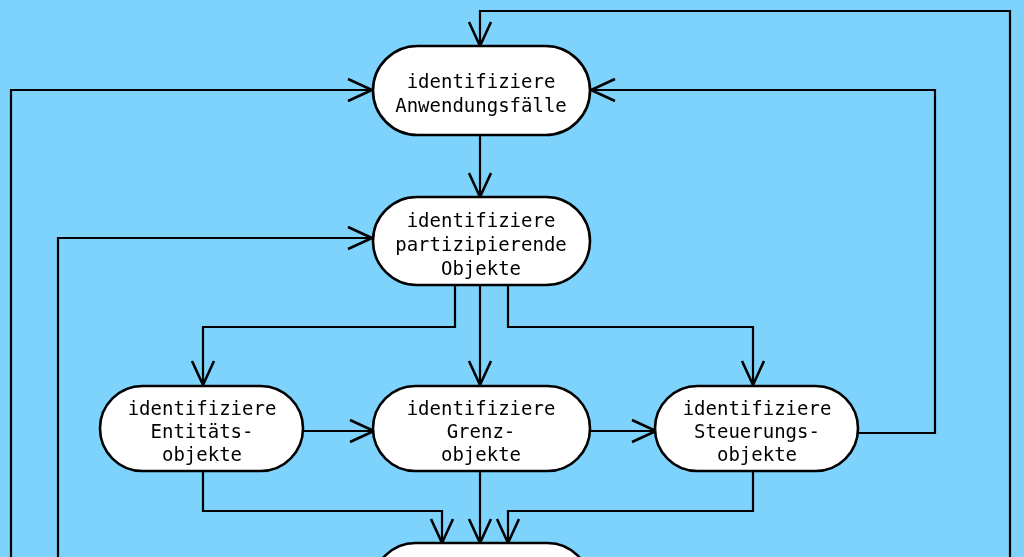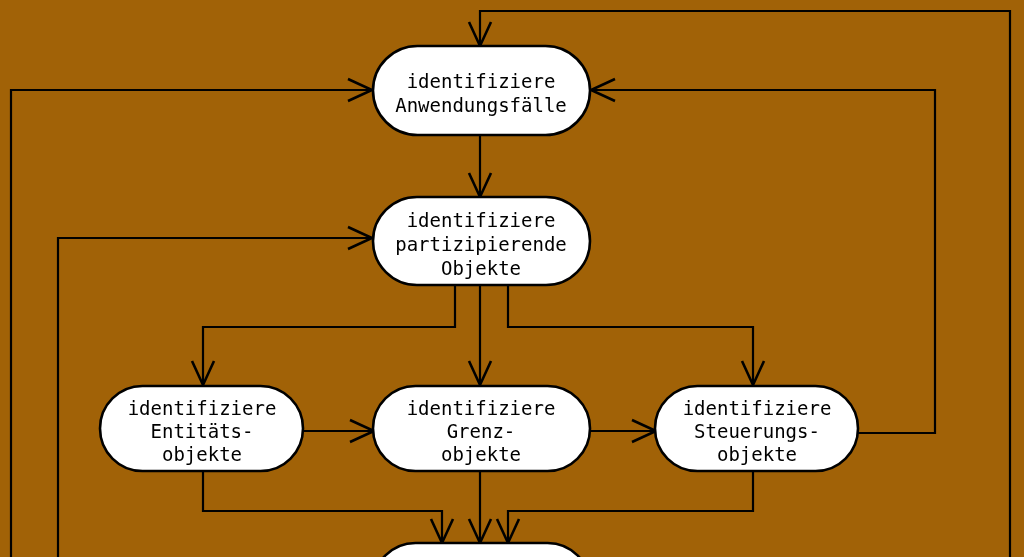--- a/index.html
+++ b/index.html
@@ -4,21 +4,21 @@
 <style>
   html, body {
     margin: 0;
     padding: 0;
     background: #ffffff;
   }
   #canvas {
     position: relative;
     width: 1024px;
     height: 557px;
-    background: #a16207;
+    background: #7dd3fc;
     overflow: hidden;
     font-family: "DejaVu Sans Mono", "Liberation Mono", monospace;
   }
   svg#diagram {
     display: block;
     width: 1024px;
     height: 557px;
   }
   .node-shape {
     fill: #ffffff;

